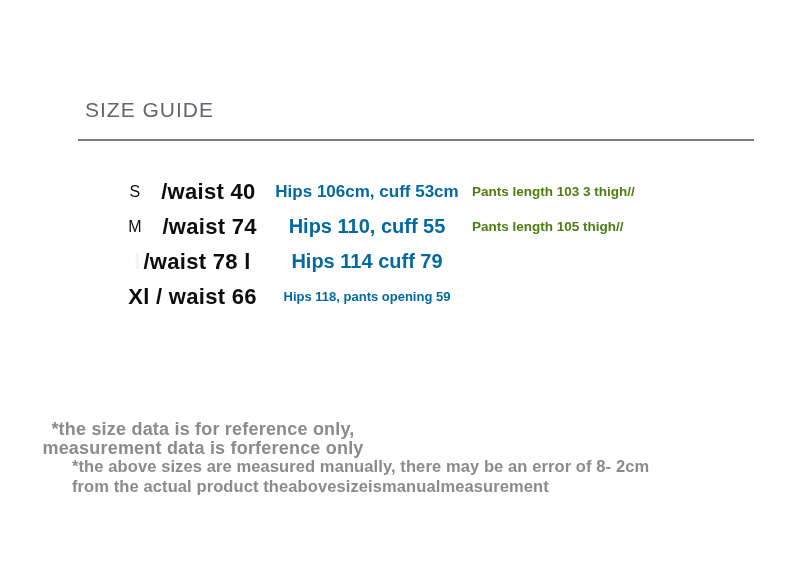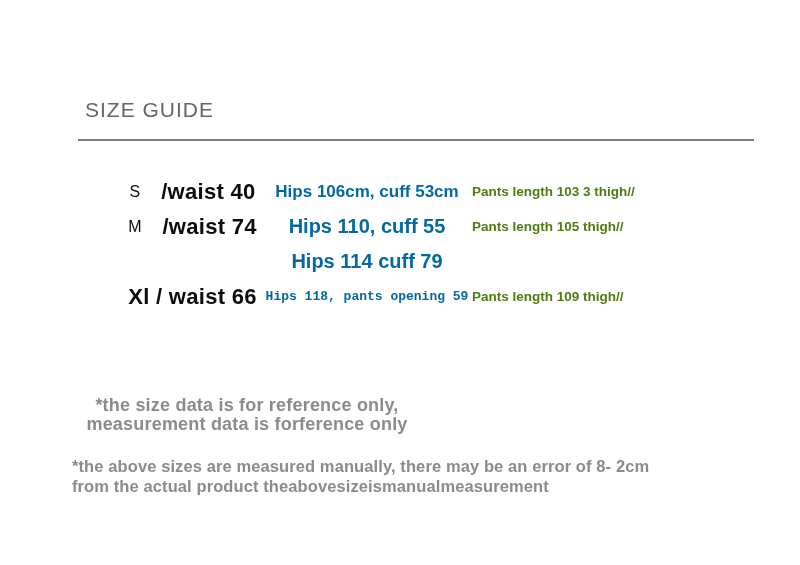--- a/index.html
+++ b/index.html
@@ -85,46 +85,45 @@
     height: 35px;
     display: flex;
     justify-content: center;
     align-items: center;
     font-weight: 700;
     color: #0369a1;
     white-space: nowrap;
   }
   .cell-hips.md { font-size: 17px; }
   .cell-hips.lg { font-size: 20px; }
-  .cell-hips.sm { font-size: 13px; font-family: Liberation Mono, monospace; }
+  .cell-hips.sm { font-size: 13px; }
   .cell-pants {
     position: absolute;
     left: 472px;
     height: 35px;
     display: flex;
     align-items: center;
     font-size: 13.5px;
     font-weight: 700;
     color: #4d7c0f;
     white-space: nowrap;
   }
 
   
   .note-reference {
     position: absolute;
     left: 0;
-    top: 396px;
+    top: 420px;
     width: 406px;
     text-align: center;
     font-size: 18px;
     font-weight: 700;
     color: #8b8b8b;
     line-height: 19px;
     letter-spacing: 0.2px;
-    margin-left: 44px;
   }
   .note-manual {
     position: absolute;
     left: 72px;
     top: 457px;
     width: 710px;
     text-align: left;
     font-size: 16.5px;
     font-weight: 700;
     color: #8b8b8b;
@@ -154,29 +153,32 @@
   <div class="size-row">
     <div class="cell-size">
       <span class="size-letter">M</span>
       <span class="waist-label">/waist 74</span>
     </div>
     <div class="cell-hips lg">Hips 110, cuff 55</div>
     <div class="cell-pants">Pants length 105 thigh//</div>
   </div>
 
   <div class="size-row">
+    <div class="cell-size">
+      <span class="size-letter faint">l</span>
+      <span class="waist-label">/waist 78 l</span>
+    </div>
     <div class="cell-hips lg">Hips 114 cuff 79</div>
   </div>
 
   <div class="size-row">
     <div class="cell-size">
       <span class="waist-label">Xl / waist 66</span>
     </div>
     <div class="cell-hips sm">Hips 118, pants opening 59</div>
-    <div class="cell-pants">Pants length 109 thigh//</div>
   </div>
 
 </div>
 
 <div class="note-reference">
   <div class="note-line">*the size data is for reference only,</div>
   <div class="note-line">measurement data is forference only</div>
 </div>
 
 <div class="note-manual">

